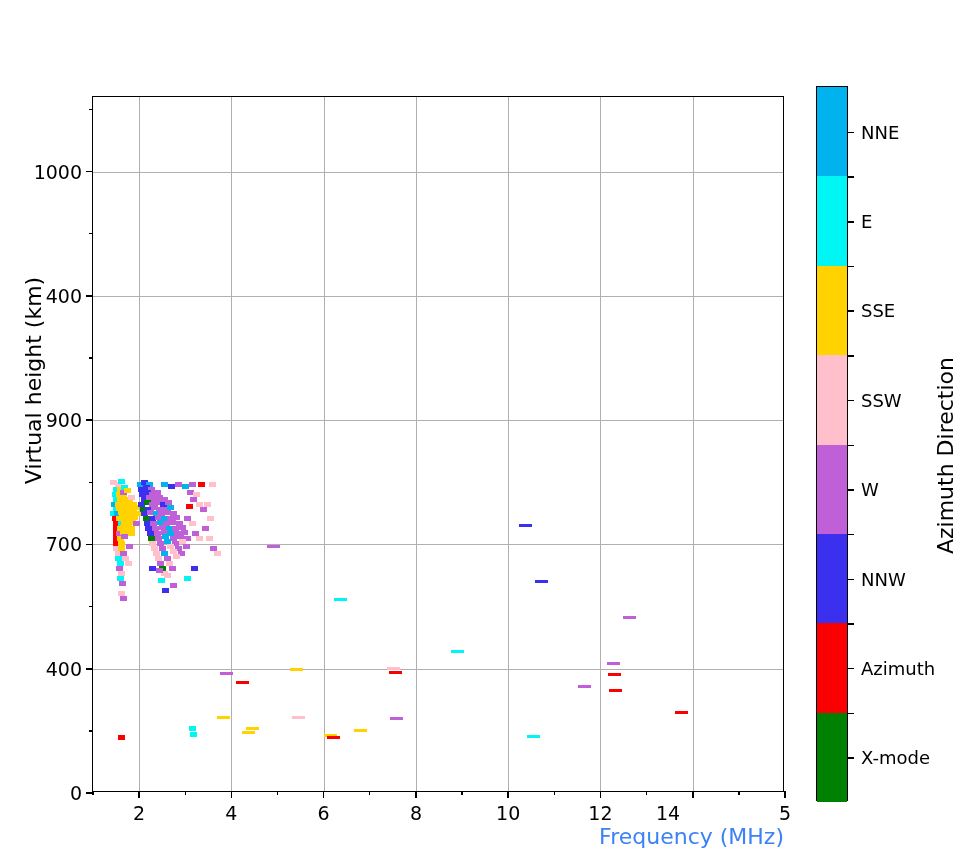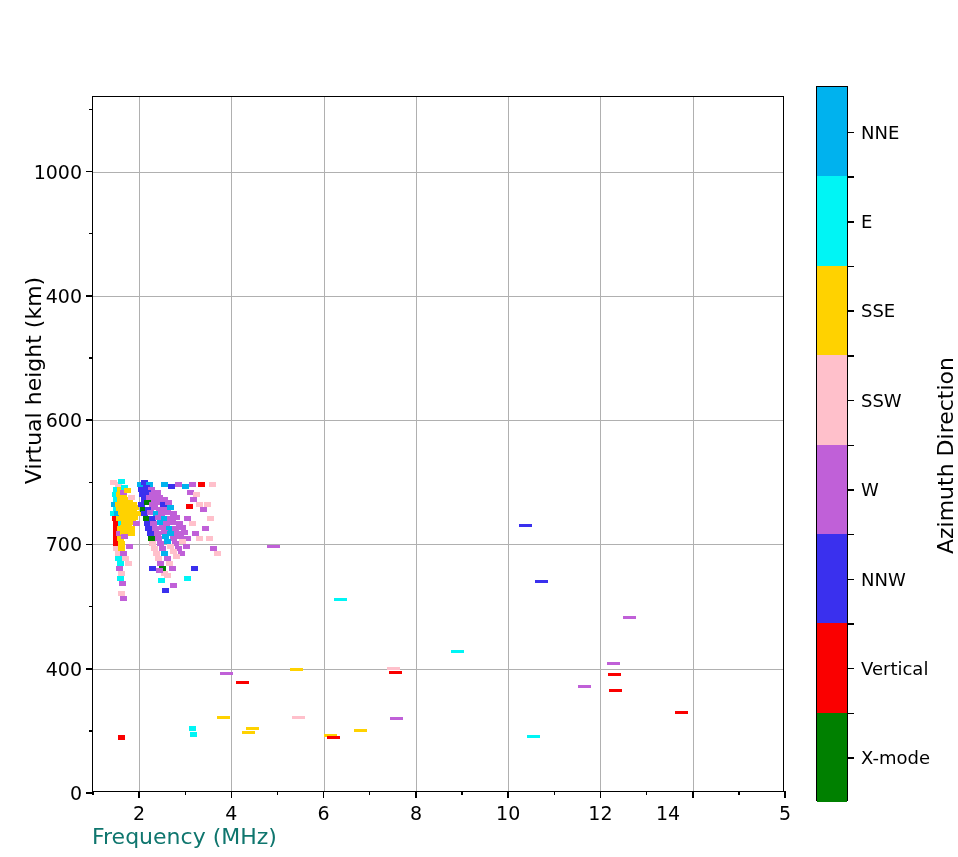--- a/index.html
+++ b/index.html
@@ -52,21 +52,21 @@
   }
   .xtl{
     position:absolute;top:100%;margin-top:11px;
     font-size:19px;color:#000;white-space:nowrap;
     transform:translateX(-50%);
   }
 
   
   #xlabel{
     position:absolute;left:92px;top:824px;width:692px;
-    text-align:left;font-size:22px;color:#0f766e;
+    text-align:right;font-size:22px;color:#3b82f6;
   }
   #ylabel{
     position:absolute;
     left:-137px;top:368px;
     width:340px;text-align:center;
     font-size:22px;color:#000;
     transform:rotate(-90deg);
     transform-origin:center center;
   }
 
@@ -335,21 +335,21 @@
         <div class="echo" style="left: 25.1027px; top: 637.571px; width: 7px; height: 5px; background: rgb(250, 0, 0);"></div>
         <div class="echo" style="left: 95.6867px; top: 628.871px; width: 7px; height: 5px; background: rgb(0, 245, 245);"></div>
       </div>
   <div class="tick-y" style="top: 695.2px;"></div>
       <div class="ytl" style="top: 696px;">0</div>
       <div class="tick-y" style="top: 570.914px;"></div>
       <div class="ytl" style="top: 571.714px;">400</div>
       <div class="tick-y" style="top: 446.629px;"></div>
       <div class="ytl" style="top: 447.429px;">700</div>
       <div class="tick-y" style="top: 322.343px;"></div>
-      <div class="ytl" style="top: 323.143px;">600</div>
+      <div class="ytl" style="top: 323.143px;">900</div>
       <div class="tick-y" style="top: 198.057px;"></div>
       <div class="ytl" style="top: 198.857px;">400</div>
       <div class="tick-y" style="top: 73.7714px;"></div>
       <div class="ytl" style="top: 74.5714px;">1000</div>
       <div class="tick-y-minor" style="top: 633.157px;"></div>
       <div class="tick-y-minor" style="top: 508.871px;"></div>
       <div class="tick-y-minor" style="top: 384.586px;"></div>
       <div class="tick-y-minor" style="top: 260.3px;"></div>
       <div class="tick-y-minor" style="top: 136.014px;"></div>
       <div class="tick-y-minor" style="top: 11.7286px;"></div>
@@ -401,21 +401,21 @@
       <div class="cb-seg" style="top: 357.5px; height: 89.375px; background: rgb(192, 96, 216);"></div>
       <div class="cb-tick" style="top: 402.188px;"></div>
       <div class="cb-label" style="top: 402.188px;">W</div>
       <div class="cb-tick" style="top: 357.5px;"></div>
       <div class="cb-seg" style="top: 446.875px; height: 89.375px; background: rgb(58, 48, 238);"></div>
       <div class="cb-tick" style="top: 491.562px;"></div>
       <div class="cb-label" style="top: 491.562px;">NNW</div>
       <div class="cb-tick" style="top: 446.875px;"></div>
       <div class="cb-seg" style="top: 536.25px; height: 89.375px; background: rgb(250, 0, 0);"></div>
       <div class="cb-tick" style="top: 580.938px;"></div>
-      <div class="cb-label" style="top: 580.938px;">Vertical</div>
+      <div class="cb-label" style="top: 580.938px;">Azimuth</div>
       <div class="cb-tick" style="top: 536.25px;"></div>
       <div class="cb-seg" style="top: 625.625px; height: 89.375px; background: rgb(0, 128, 0);"></div>
       <div class="cb-tick" style="top: 670.312px;"></div>
       <div class="cb-label" style="top: 670.312px;">X-mode</div>
       <div class="cb-tick" style="top: 625.625px;"></div>
     </div>
   <div id="cblabel">Azimuth Direction</div>
 
 </div>
 

